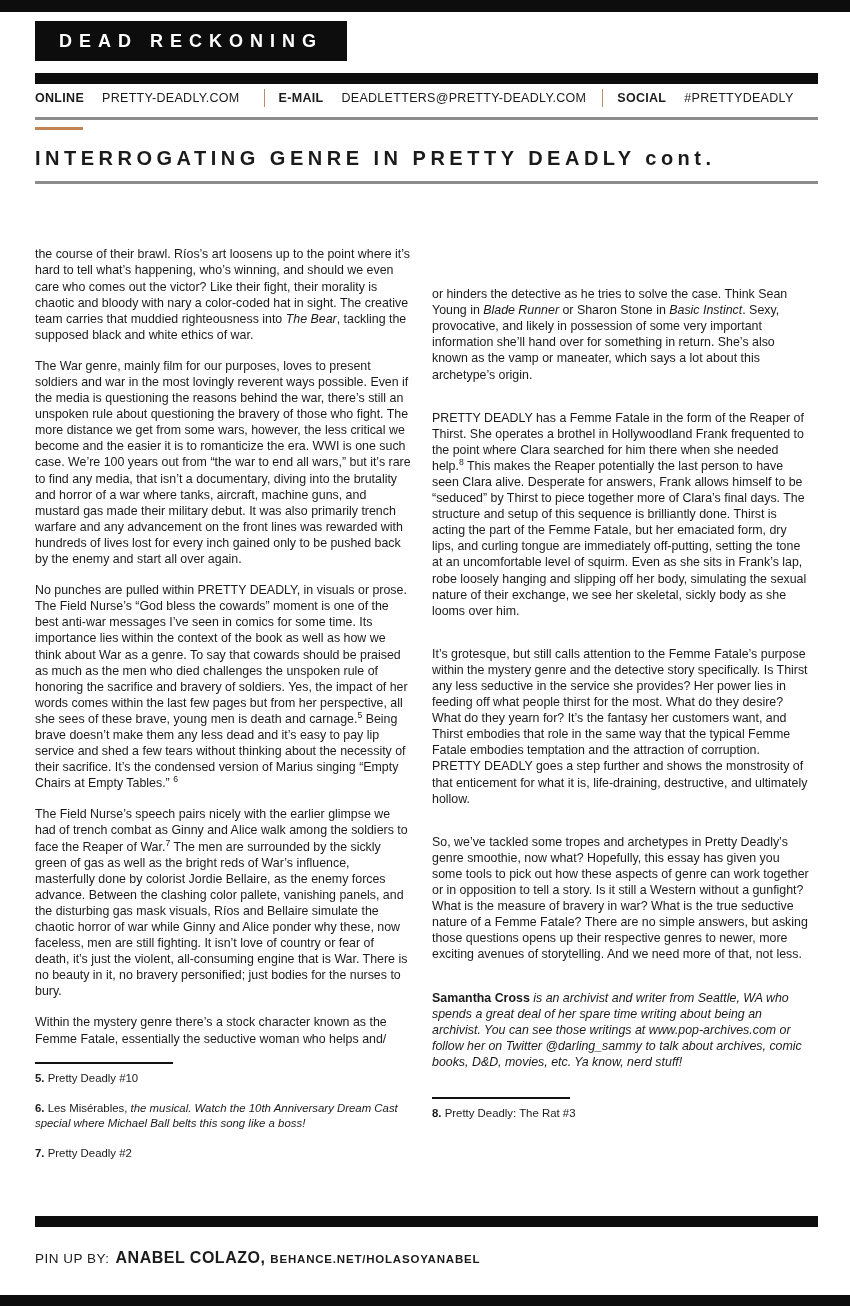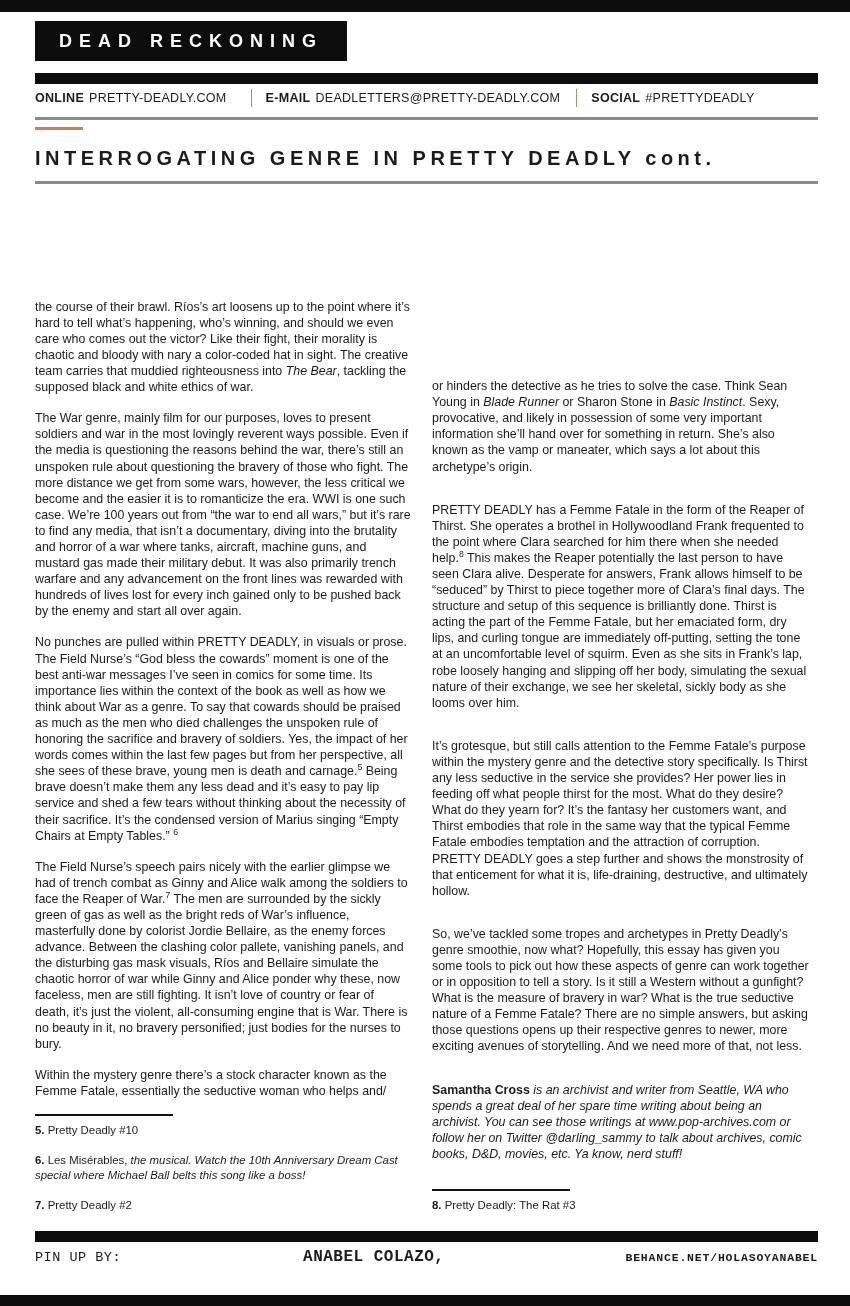--- a/index.html
+++ b/index.html
@@ -19,35 +19,35 @@
   .masthead-box .t{
     font-weight:bold;font-size:18px;letter-spacing:7px;white-space:nowrap;
   }
 
   .thick-bar{height:11px;background:#0d0d0d;margin-top:12px;}
 
   .contact-bar{
     display:flex;align-items:center;height:26px;margin-top:1px;
     font-size:12.5px;letter-spacing:0.3px;white-space:nowrap;
   }
-  .contact-item{display:flex;align-items:baseline;gap:5px;}
+  .contact-item{display:flex;align-items:baseline;gap:18px;}
   .contact-item .lbl{font-weight:bold;}
   .contact-sep{width:1px;height:18px;background:#c08a6a;margin:0 14px;}
 
   .rule-gray{border:0;border-top:3px solid #8c8c8c;margin:6px 0 0 0;}
   .accent-line{width:48px;height:3px;background:#c18455;margin-top:7px;}
 
   .article-heading{
     font-weight:bold;font-size:20px;letter-spacing:4.5px;margin-top:17px;
     white-space:nowrap;
   }
   .rule-gray2{border:0;border-top:3px solid #8c8c8c;margin:11px 0 0 0;}
 
   .columns{
-    display:flex;margin-top:40px;height:1004px;align-items:flex-end;
+    display:flex;margin-top:25px;height:1004px;align-items:center;
   }
   .col{
     display:flex;flex-direction:column;
     font-size:12.4px;line-height:16.1px;
   }
   .col-left{width:376px;padding-right:9px;}
   .col-right{width:378px;padding-left:11px;gap:12px;}
   .col-divider{width:1px;background:#2b2b2b;}
 
   .col p{margin:0 0 15px 0;}
@@ -55,22 +55,22 @@
   .seg-i{font-style:italic;}
   .seg-b{font-weight:bold;}
   .seg-sup{vertical-align:super;font-size:0.7em;line-height:0;}
 
   .footnote-block{margin-top:auto;}
   .footnote-rule{width:138px;border:0;border-top:2px solid #111;margin:0 0 7px 0;}
   .footnote{font-size:11.4px;line-height:15px;margin:0 0 1px 0;}
 
   .footer-bar{height:11px;background:#0d0d0d;margin-top:3px;}
   .pinup{
-    display:flex;justify-content:space-between;align-items:baseline;
-    margin-top:6px;white-space:nowrap;font-family:Liberation Mono, monospace;
+    display:flex;justify-content:flex-start;align-items:baseline;
+    margin-top:22px;white-space:nowrap;
   }
   .pinup .lbl{font-size:13.5px;letter-spacing:0.5px;}
   .pinup .artist{font-weight:bold;font-size:16px;letter-spacing:0.5px;margin-left:6px;}
   .pinup .url{font-weight:bold;font-size:11.5px;letter-spacing:0.8px;margin-left:5px;}
 </style>
 </head>
 <body>
 
 <div class="page">
   <div class="top-band"></div>

